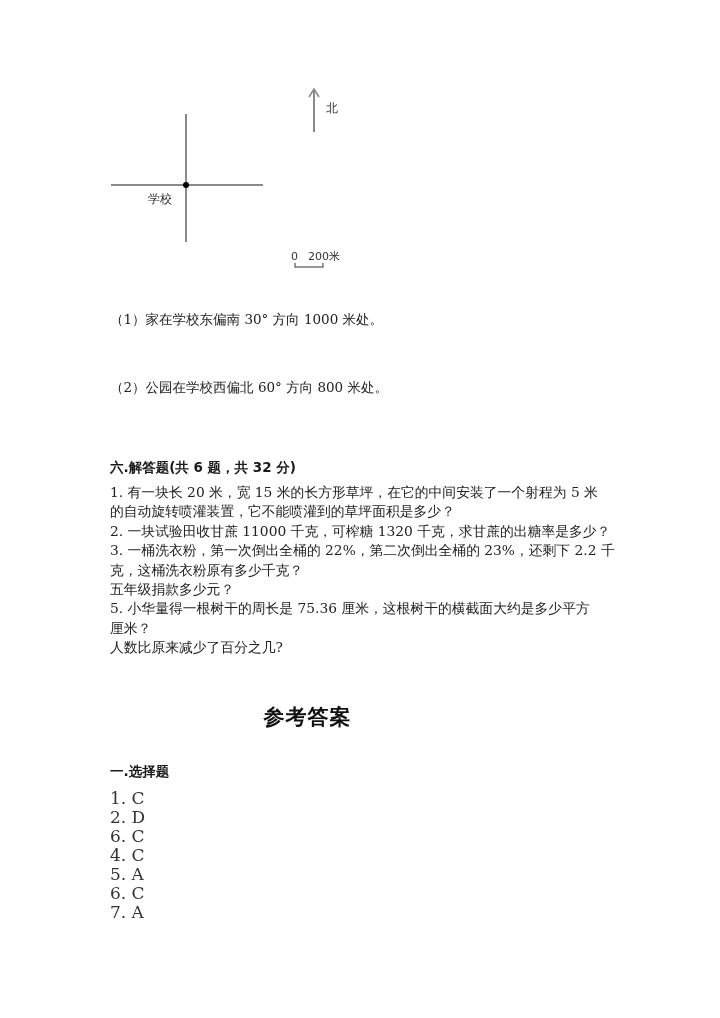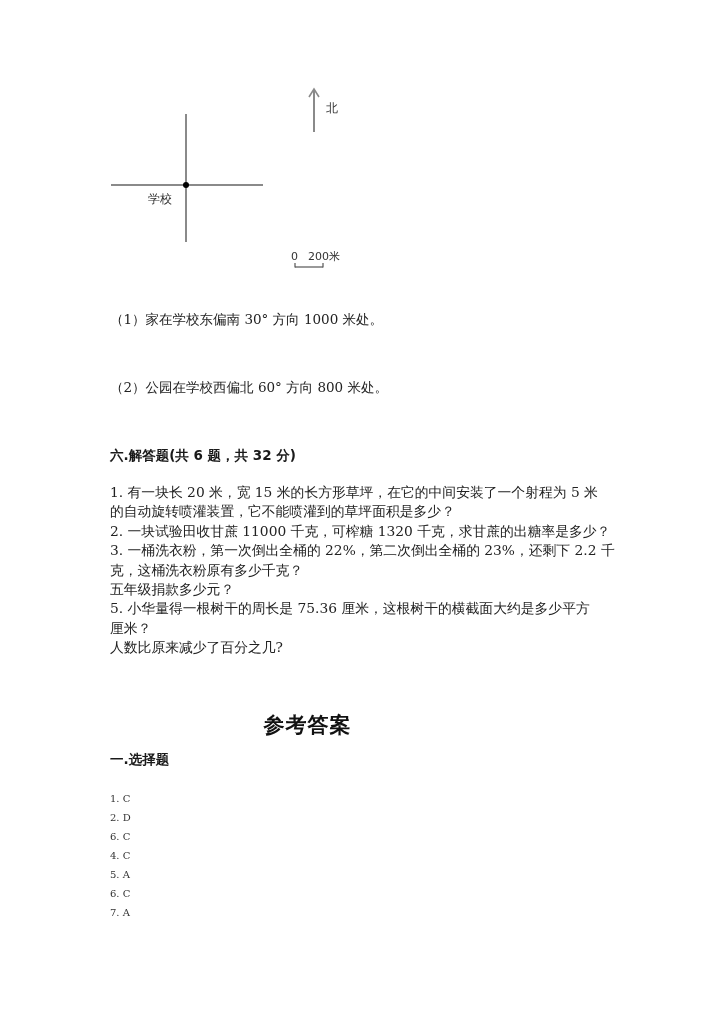--- a/index.html
+++ b/index.html
@@ -45,20 +45,21 @@
 
     .section-heading {
       position: absolute;
       left: 110px;
       font-family: "DejaVu Sans", "Liberation Sans", sans-serif;
       font-weight: bold;
       font-size: 13.5px;
       white-space: nowrap;
       color: #1a1a1a;
       line-height: 1;
+      margin-top: 12px;
     }
 
     .problems {
       position: absolute;
       left: 110px;
       top: 483px;
       width: 510px;
       font-size: 13.8px;
       line-height: 19.4px;
       color: #222222;
@@ -75,28 +76,27 @@
       top: 707px;
       text-align: center;
       font-family: "DejaVu Sans", "Liberation Sans", sans-serif;
       font-weight: bold;
       font-size: 21px;
       letter-spacing: 1px;
       color: #111111;
       line-height: 1;
       padding-left: 8px;
       box-sizing: border-box;
-      margin-top: 8px;
     }
 
     .answers {
       position: absolute;
       left: 110px;
       top: 789px;
-      font-size: 10px;
+      font-size: 17px;
       line-height: 19px;
       color: #333333;
     }
     .answers .ans {
       height: 19px;
       white-space: nowrap;
     }
   </style>
 </head>
 <body>

